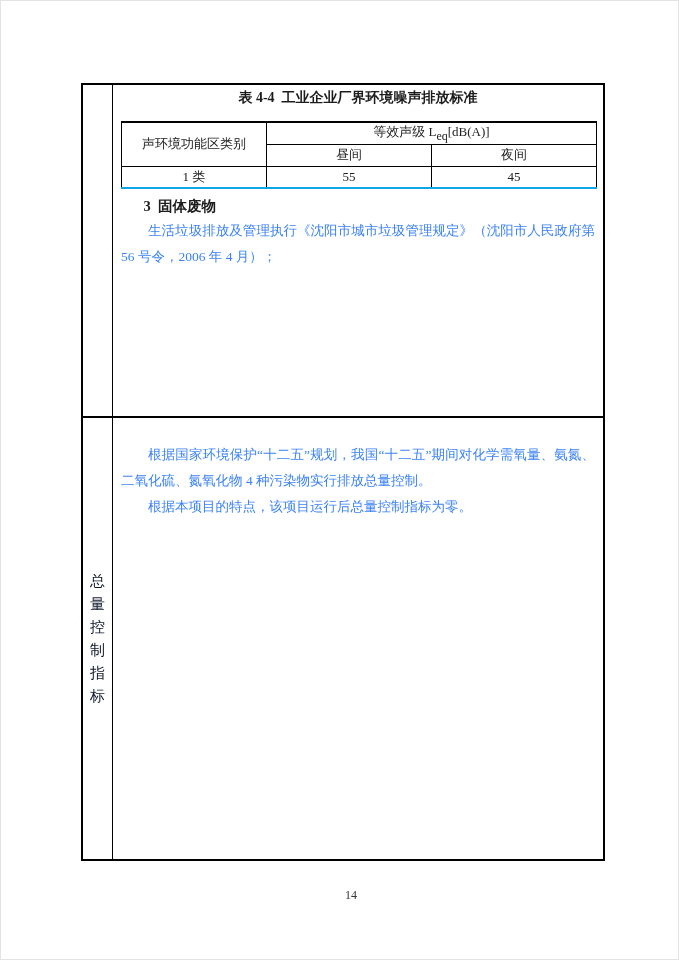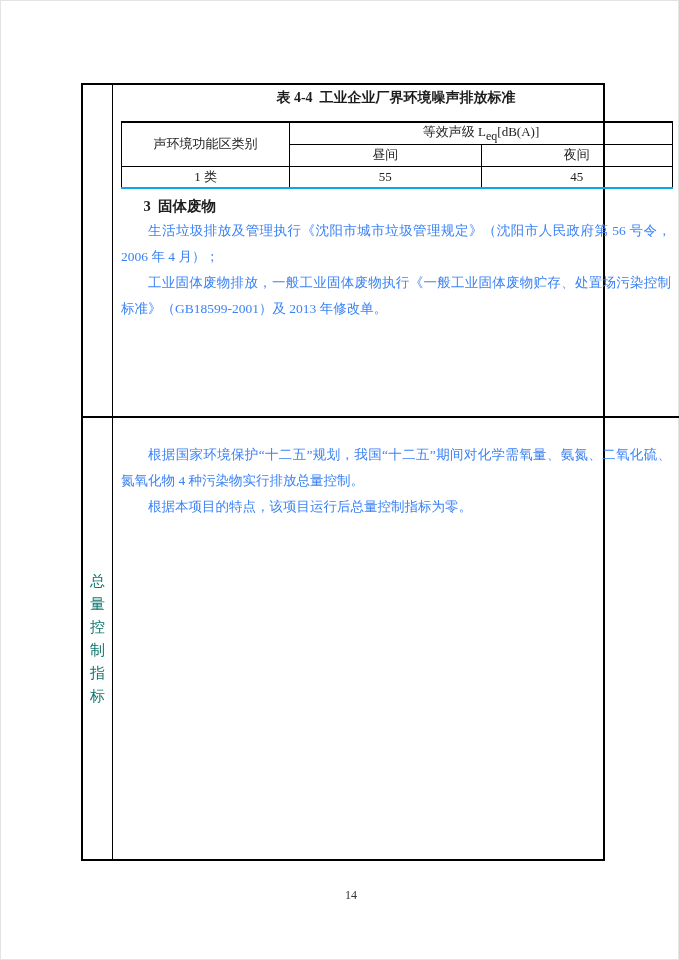--- a/index.html
+++ b/index.html
@@ -30,34 +30,34 @@
     display: flex; align-items: center; justify-content: center;
   }
   .label-cell.upper, .content-cell.upper { border-bottom: 2px solid #000; }
   .vertical-label {
     width: 16px;
     font-size: 15px;
     line-height: 23px;
     text-align: center;
     word-break: break-all;
     letter-spacing: 0;
-    color: #0f766e;
+    color: #0f172a;
   }
   .content-cell { position: relative; }
   
   .table-title {
     height: 36px; line-height: 26px;
     text-align: center;
     font-weight: bold;
     font-size: 14px;
     white-space: pre;
   }
   
   .noise-table {
-    width: 552px;
+    width: 476px;
     margin: 0 6px 0 8px;
     border-collapse: collapse;
     table-layout: fixed;
     text-align: center;
     font-size: 13px;
     color: #222;
   }
   .noise-table td {
     border: 1px solid #000;
     height: 22px;
@@ -123,21 +123,20 @@
           <tr>
             <td>1 类</td>
             <td>55</td>
             <td>45</td>
           </tr>
         </tbody>
       </table>
 
       <div class="sw-heading">3  固体废物</div>
       <p class="para">生活垃圾排放及管理执行《沈阳市城市垃圾管理规定》（沈阳市人民政府第 56 号令，2006 年 4 月）；</p>
-      <p class="para">工业固体废物排放，一般工业固体废物执行《一般工业固体废物贮存、处置场污染控制标准》（GB18599-2001）及 2013 年修改单。</p>
     </div>
 
     <div class="label-cell lower">
       <div class="vertical-label">总量控制指标</div>
     </div>
 
     <div class="content-cell lower">
       <p class="para">根据国家环境保护“十二五”规划，我国“十二五”期间对化学需氧量、氨氮、二氧化硫、氮氧化物 4 种污染物实行排放总量控制。</p>
       <p class="para">根据本项目的特点，该项目运行后总量控制指标为零。</p>
     </div>

